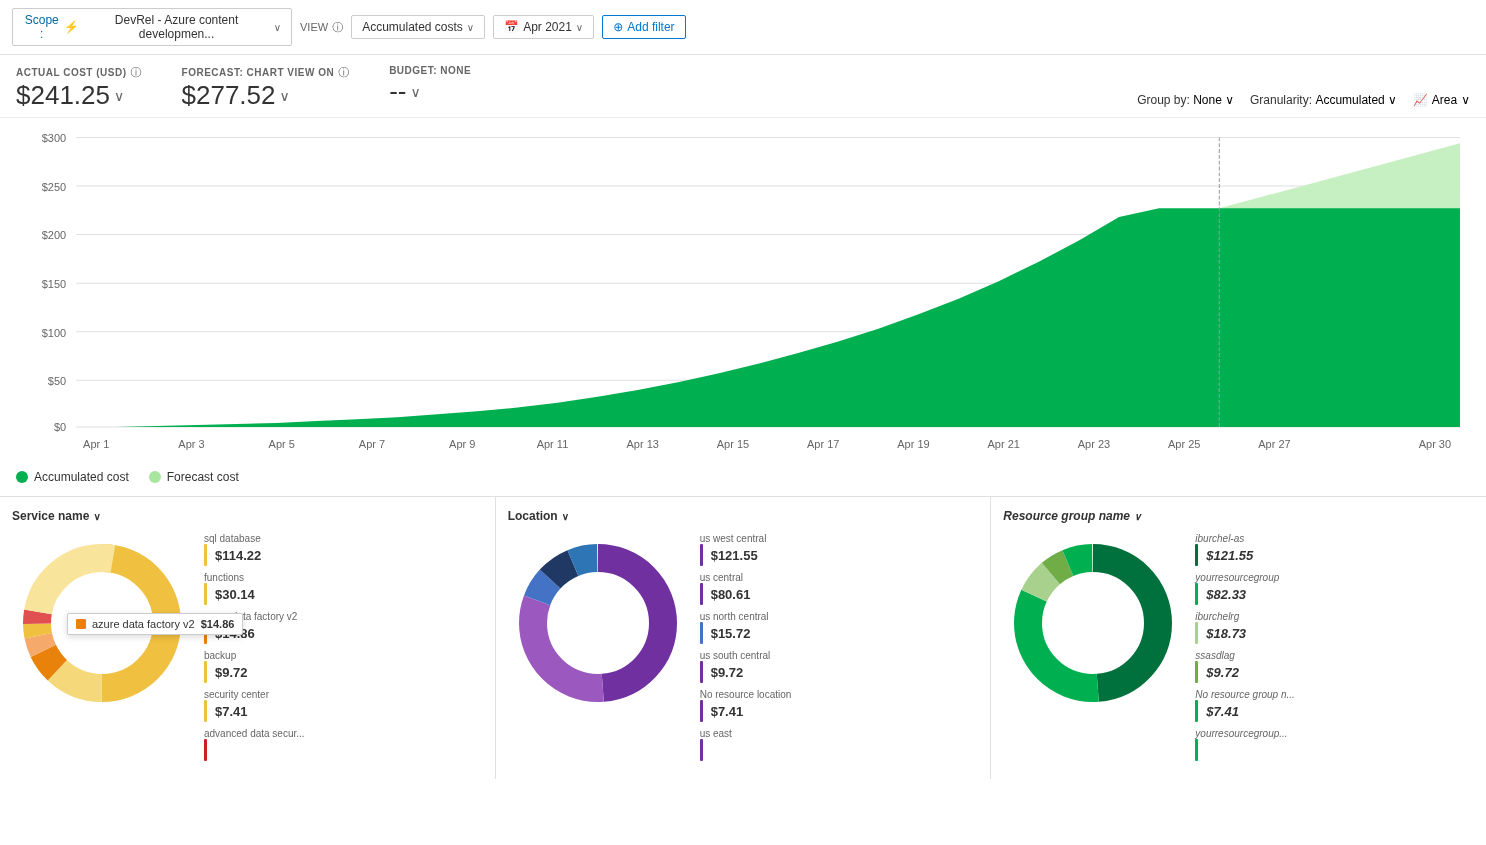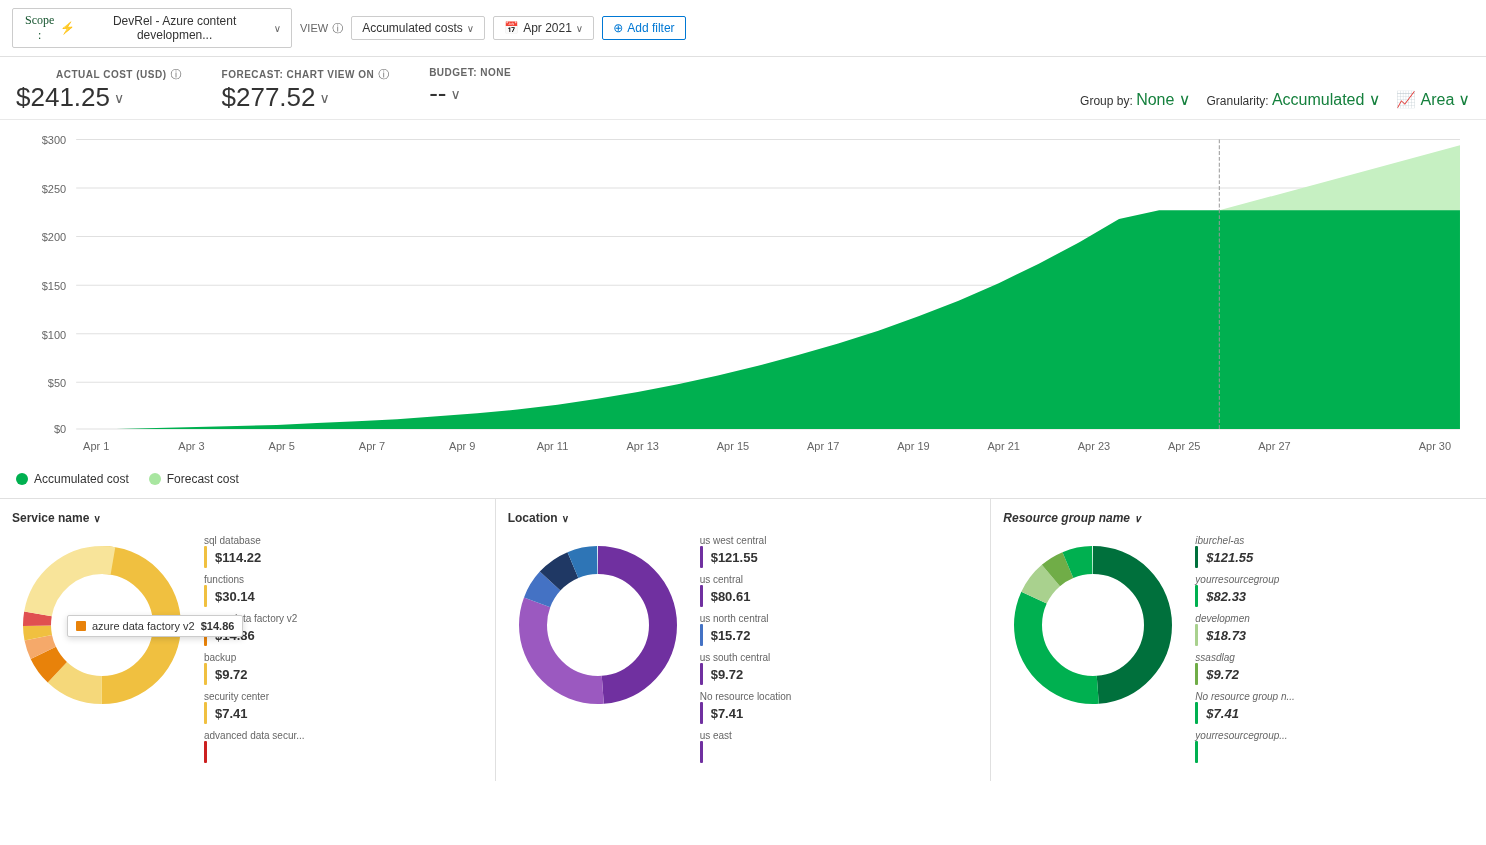--- a/index.html
+++ b/index.html
@@ -10,36 +10,36 @@
       display: flex; align-items: center; gap: 8px;
       padding: 8px 12px; border-bottom: 1px solid #e0e0e0;
       background: #fff;
     }
     .scope-btn, .view-btn, .date-btn, .filter-btn {
       display: flex; align-items: center; gap: 4px;
       border: 1px solid #ccc; background: #fff; padding: 4px 10px;
       border-radius: 2px; cursor: pointer; font-size: 12px; color: #333;
     }
     .scope-btn { max-width: 280px; }
-    .scope-label { color: #14532d; font-family: Liberation Serif, serif; }
+    .scope-label { color: #0369a1; }
     .chevron { font-size: 10px; color: #666; }
     .filter-btn { color: #0078d4; border-color: #0078d4; }
     .view-label { font-size: 11px; color: #666; }
     
     
     .metrics-bar {
       display: flex; align-items: flex-start; gap: 40px;
       padding: 12px 16px 8px; border-bottom: 1px solid #e9e9e9;
     }
     .metric-item { display: flex; flex-direction: column; }
     .metric-label { font-size: 10px; color: #666; font-weight: 600; letter-spacing: 0.5px; text-transform: uppercase; }
     .metric-value { font-size: 26px; font-weight: 300; display: flex; align-items: center; gap: 4px; }
     .metric-value .chevron { font-size: 14px; }
     .control-label { font-size: 12px; color: #333; }
-    .control-select { font-size: 16px; color: #15803d; background: none; border: none; cursor: pointer; }
+    .control-select { font-size: 12px; color: #000000; background: none; border: none; cursor: pointer; }
     
     
     .chart-container {
       padding: 0 16px 8px;
       position: relative;
     }
     .chart-svg { width: 100%; display: block; }
     
     
     .legend {
@@ -115,21 +115,21 @@
 
   <button class="filter-btn">
     <span>⊕</span>
     <span>Add filter</span>
   </button>
 </div>
 
 <div style="display:flex; align-items:flex-end; padding: 10px 16px 6px; border-bottom: 1px solid #e9e9e9;">
   <div class="metrics-bar" style="padding:0; border:none; gap:40px; flex:1;">
     <div class="metric-item">
-      <div style="display:flex;align-items:center;gap:4px;margin-left:40px;">
+      <div style="display:flex;align-items:center;gap:4px;">
         <span class="metric-label">ACTUAL COST (USD)</span>
         <span style="color:#666;font-size:11px;">ⓘ</span>
       </div>
       <div class="metric-value">
         <span>$241.25</span>
         <span class="chevron">∨</span>
       </div>
     </div>
 
     <div class="metric-item">
@@ -388,21 +388,21 @@
             <span class="legend-bar" style="background:#00703c;"></span>$121.55
           </div>
         </div>
         <div class="legend-row">
           <div class="legend-row-label">yourresourcegroup</div>
           <div class="legend-row-value">
             <span class="legend-bar" style="background:#00b050;"></span>$82.33
           </div>
         </div>
         <div class="legend-row">
-          <div class="legend-row-label">developmen</div>
+          <div class="legend-row-label">iburchelrg</div>
           <div class="legend-row-value">
             <span class="legend-bar" style="background:#a9d18e;"></span>$18.73
           </div>
         </div>
         <div class="legend-row">
           <div class="legend-row-label">ssasdlag</div>
           <div class="legend-row-value">
             <span class="legend-bar" style="background:#70ad47;"></span>$9.72
           </div>
         </div>

